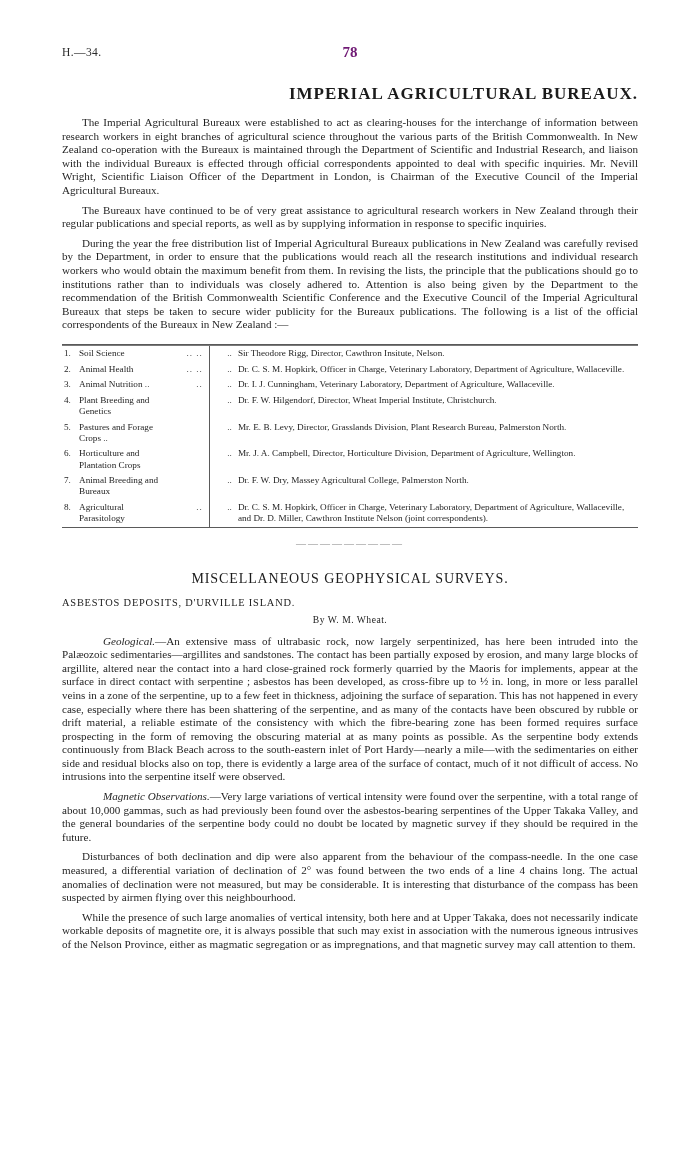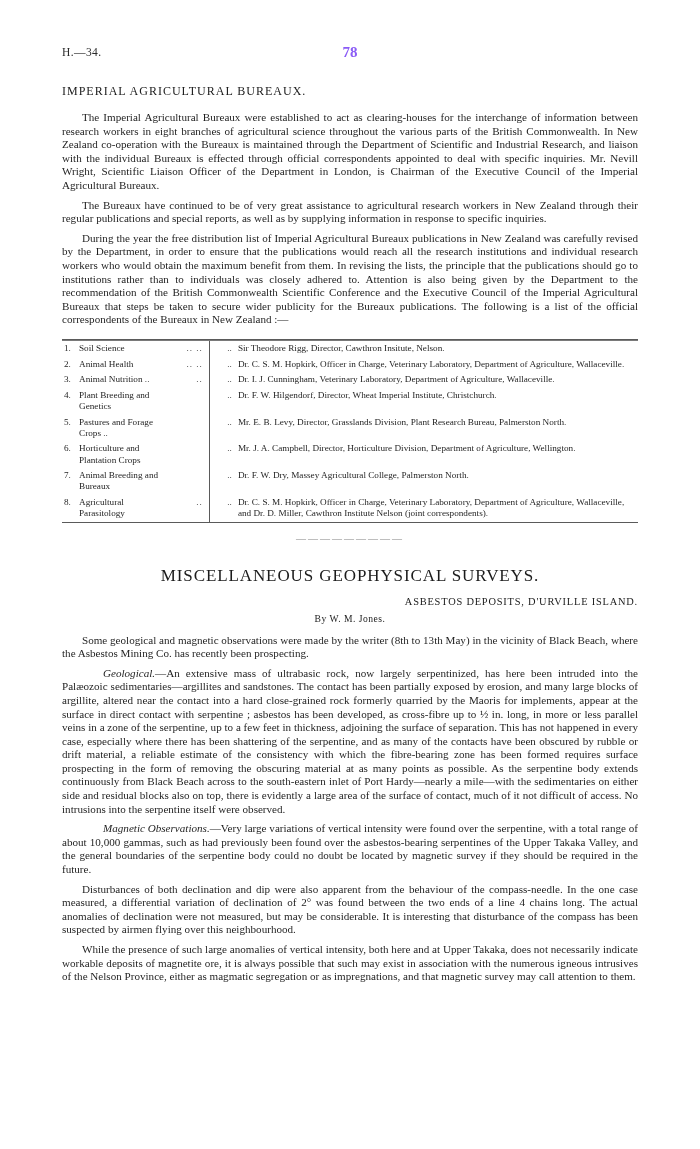--- a/index.html
+++ b/index.html
@@ -42,27 +42,27 @@
     color: #2a2a2a;
   }
   .page-number {
     position: absolute;
     left: 0;
     right: 0;
     top: 0;
     text-align: center;
     font-size: 15px;
     font-weight: bold;
-    color: #8b5cf6;
+    color: #701a75;
   }
   h1.section-title {
-    font-size: 12px;
-    font-weight: normal;
+    font-size: 17px;
+    font-weight: bold;
     letter-spacing: 1.0px;
-    text-align: left;
+    text-align: right;
     margin: 8px 0 12px 0;
     color: #1b1b1b;
   }
   p.body {
     font-size: 11.1px;
     line-height: 13.6px;
     text-align: justify;
     margin: 0 0 6px 0;
     text-indent: 20px;
     color: #1f1f1f;
@@ -103,31 +103,31 @@
     vertical-align: top;
     padding: 2.2px 0;
     color: #1f1f1f;
   }
   table.corr td.num { width: 15px; padding-left: 2px; }
   table.corr td.bureau { padding-right: 6px; }
   table.corr td.dots { width: 26px; text-align: right; padding-right: 6px; letter-spacing: 1px;}
   table.corr td.dots2 { width: 16px; text-align: right; border-left: 1px solid #5a5a5a; padding-left: 6px;}
   table.corr td.corr { padding-left: 6px; }
   h2.sub-title {
-    font-size: 17px;
+    font-size: 14px;
     font-weight: normal;
     letter-spacing: 0.9px;
     text-align: center;
     margin: 22px 0 10px 0;
   }
   h3.sub-sub {
     font-size: 10.4px;
     font-weight: normal;
     letter-spacing: 0.8px;
-    text-align: right;
+    text-align: left;
     margin: 0 0 6px 0;
   }
   h4.byline {
     font-size: 9.6px;
     font-weight: normal;
     letter-spacing: 0.5px;
     text-align: center;
     margin: 0 0 10px 0;
   }
   .it { font-style: italic; margin-left: 21px; }
@@ -220,23 +220,22 @@
           </tr>
         </tbody>
       </table>
       <hr class="rule-full">
     </div>
 
     <div class="sep-dashes">—————————</div>
 
     <h2 class="sub-title">MISCELLANEOUS GEOPHYSICAL SURVEYS.</h2>
     <h3 class="sub-sub">ASBESTOS DEPOSITS, D'URVILLE ISLAND.</h3>
-    <h4 class="byline">By W. M. Jones.</h4>
-
-    <p class="body faded">Some geological and magnetic observations were made by the writer (8th to 13th May) in the vicinity of Black Beach, where the Asbestos Mining Co. has recently been prospecting.</p>
+    <h4 class="byline">By W. M. Wheat.</h4>
+
 
     <p class="body faded"><span class="it">Geological.</span><span>—An extensive mass of ultrabasic rock, now largely serpentinized, has here been intruded into the Palæozoic sedimentaries—argillites and sandstones. The contact has been partially exposed by erosion, and many large blocks of argillite, altered near the contact into a hard close-grained rock formerly quarried by the Maoris for implements, appear at the surface in direct contact with serpentine ; asbestos has been developed, as cross-fibre up to ½ in. long, in more or less parallel veins in a zone of the serpentine, up to a few feet in thickness, adjoining the surface of separation. This has not happened in every case, especially where there has been shattering of the serpentine, and as many of the contacts have been obscured by rubble or drift material, a reliable estimate of the consistency with which the fibre-bearing zone has been formed requires surface prospecting in the form of removing the obscuring material at as many points as possible. As the serpentine body extends continuously from Black Beach across to the south-eastern inlet of Port Hardy—nearly a mile—with the sedimentaries on either side and residual blocks also on top, there is evidently a large area of the surface of contact, much of it not difficult of access. No intrusions into the serpentine itself were observed.</span></p>
 
     <p class="body"><span class="it">Magnetic Observations.</span><span>—Very large variations of vertical intensity were found over the serpentine, with a total range of about 10,000 gammas, such as had previously been found over the asbestos-bearing serpentines of the Upper Takaka Valley, and the general boundaries of the serpentine body could no doubt be located by magnetic survey if they should be required in the future.</span></p>
 
     <p class="body faded">Disturbances of both declination and dip were also apparent from the behaviour of the compass-needle. In the one case measured, a differential variation of declination of 2° was found between the two ends of a line 4 chains long. The actual anomalies of declination were not measured, but may be considerable. It is interesting that disturbance of the compass has been suspected by airmen flying over this neighbourhood.</p>
 
     <p class="body faded">While the presence of such large anomalies of vertical intensity, both here and at Upper Takaka, does not necessarily indicate workable deposits of magnetite ore, it is always possible that such may exist in association with the numerous igneous intrusives of the Nelson Province, either as magmatic segregation or as impregnations, and that magnetic survey may call attention to them.</p>
 
   </div>

